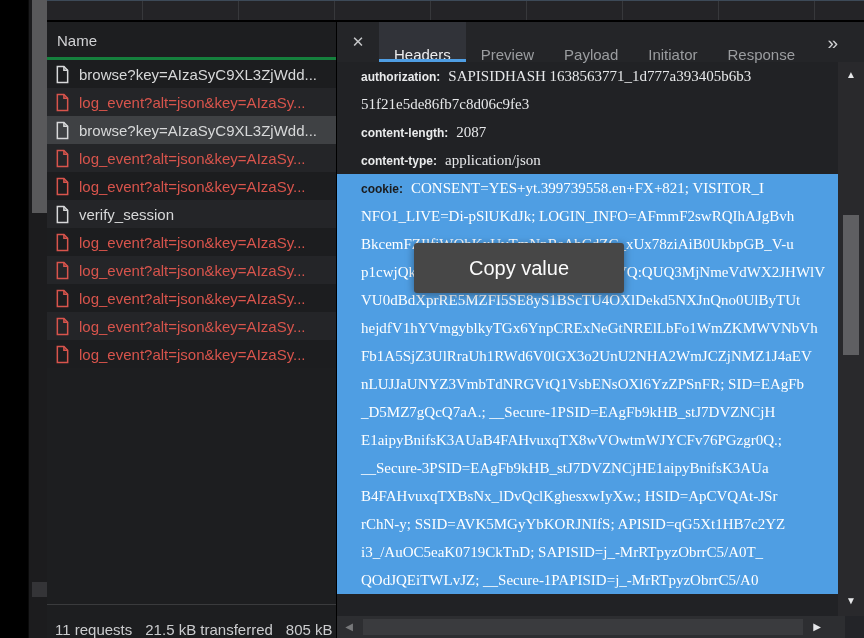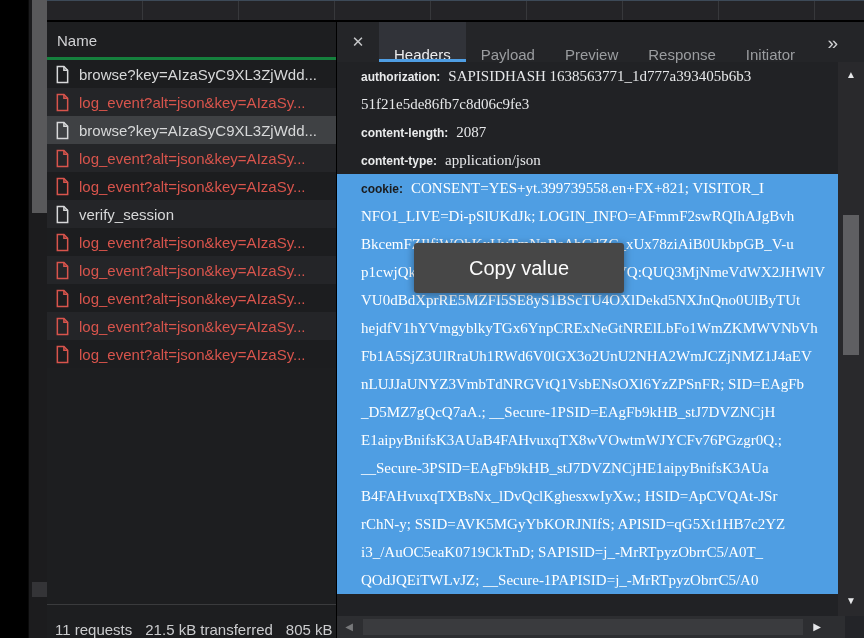--- a/index.html
+++ b/index.html
@@ -180,24 +180,24 @@
     <span>21.5 kB transferred</span>
     <span>805 kB</span>
   </div>
 </div>
 
 <div id="right-panel">
   <div id="tab-bar">
     <div id="close-btn">✕</div>
     <div id="tab-list" style="display:flex;align-items:stretch;">
         <div class="tab active"><span>Headers</span></div>
+        <div class="tab"><span>Preview</span></div>
         <div class="tab"><span>Payload</span></div>
-        <div class="tab"><span>Preview</span></div>
+        <div class="tab"><span>Initiator</span></div>
         <div class="tab"><span>Response</span></div>
-        <div class="tab"><span>Initiator</span></div>
       </div>
     <div id="more-tabs">»</div>
   </div>
 
   <div id="headers-content">
     <div id="plain-lines">
         <div class="hline">
     <span class="hlabel">authorization:</span><span class="hval">SAPISIDHASH 1638563771_1d777a393405b6b3</span>
   </div>
         <div class="hline">

